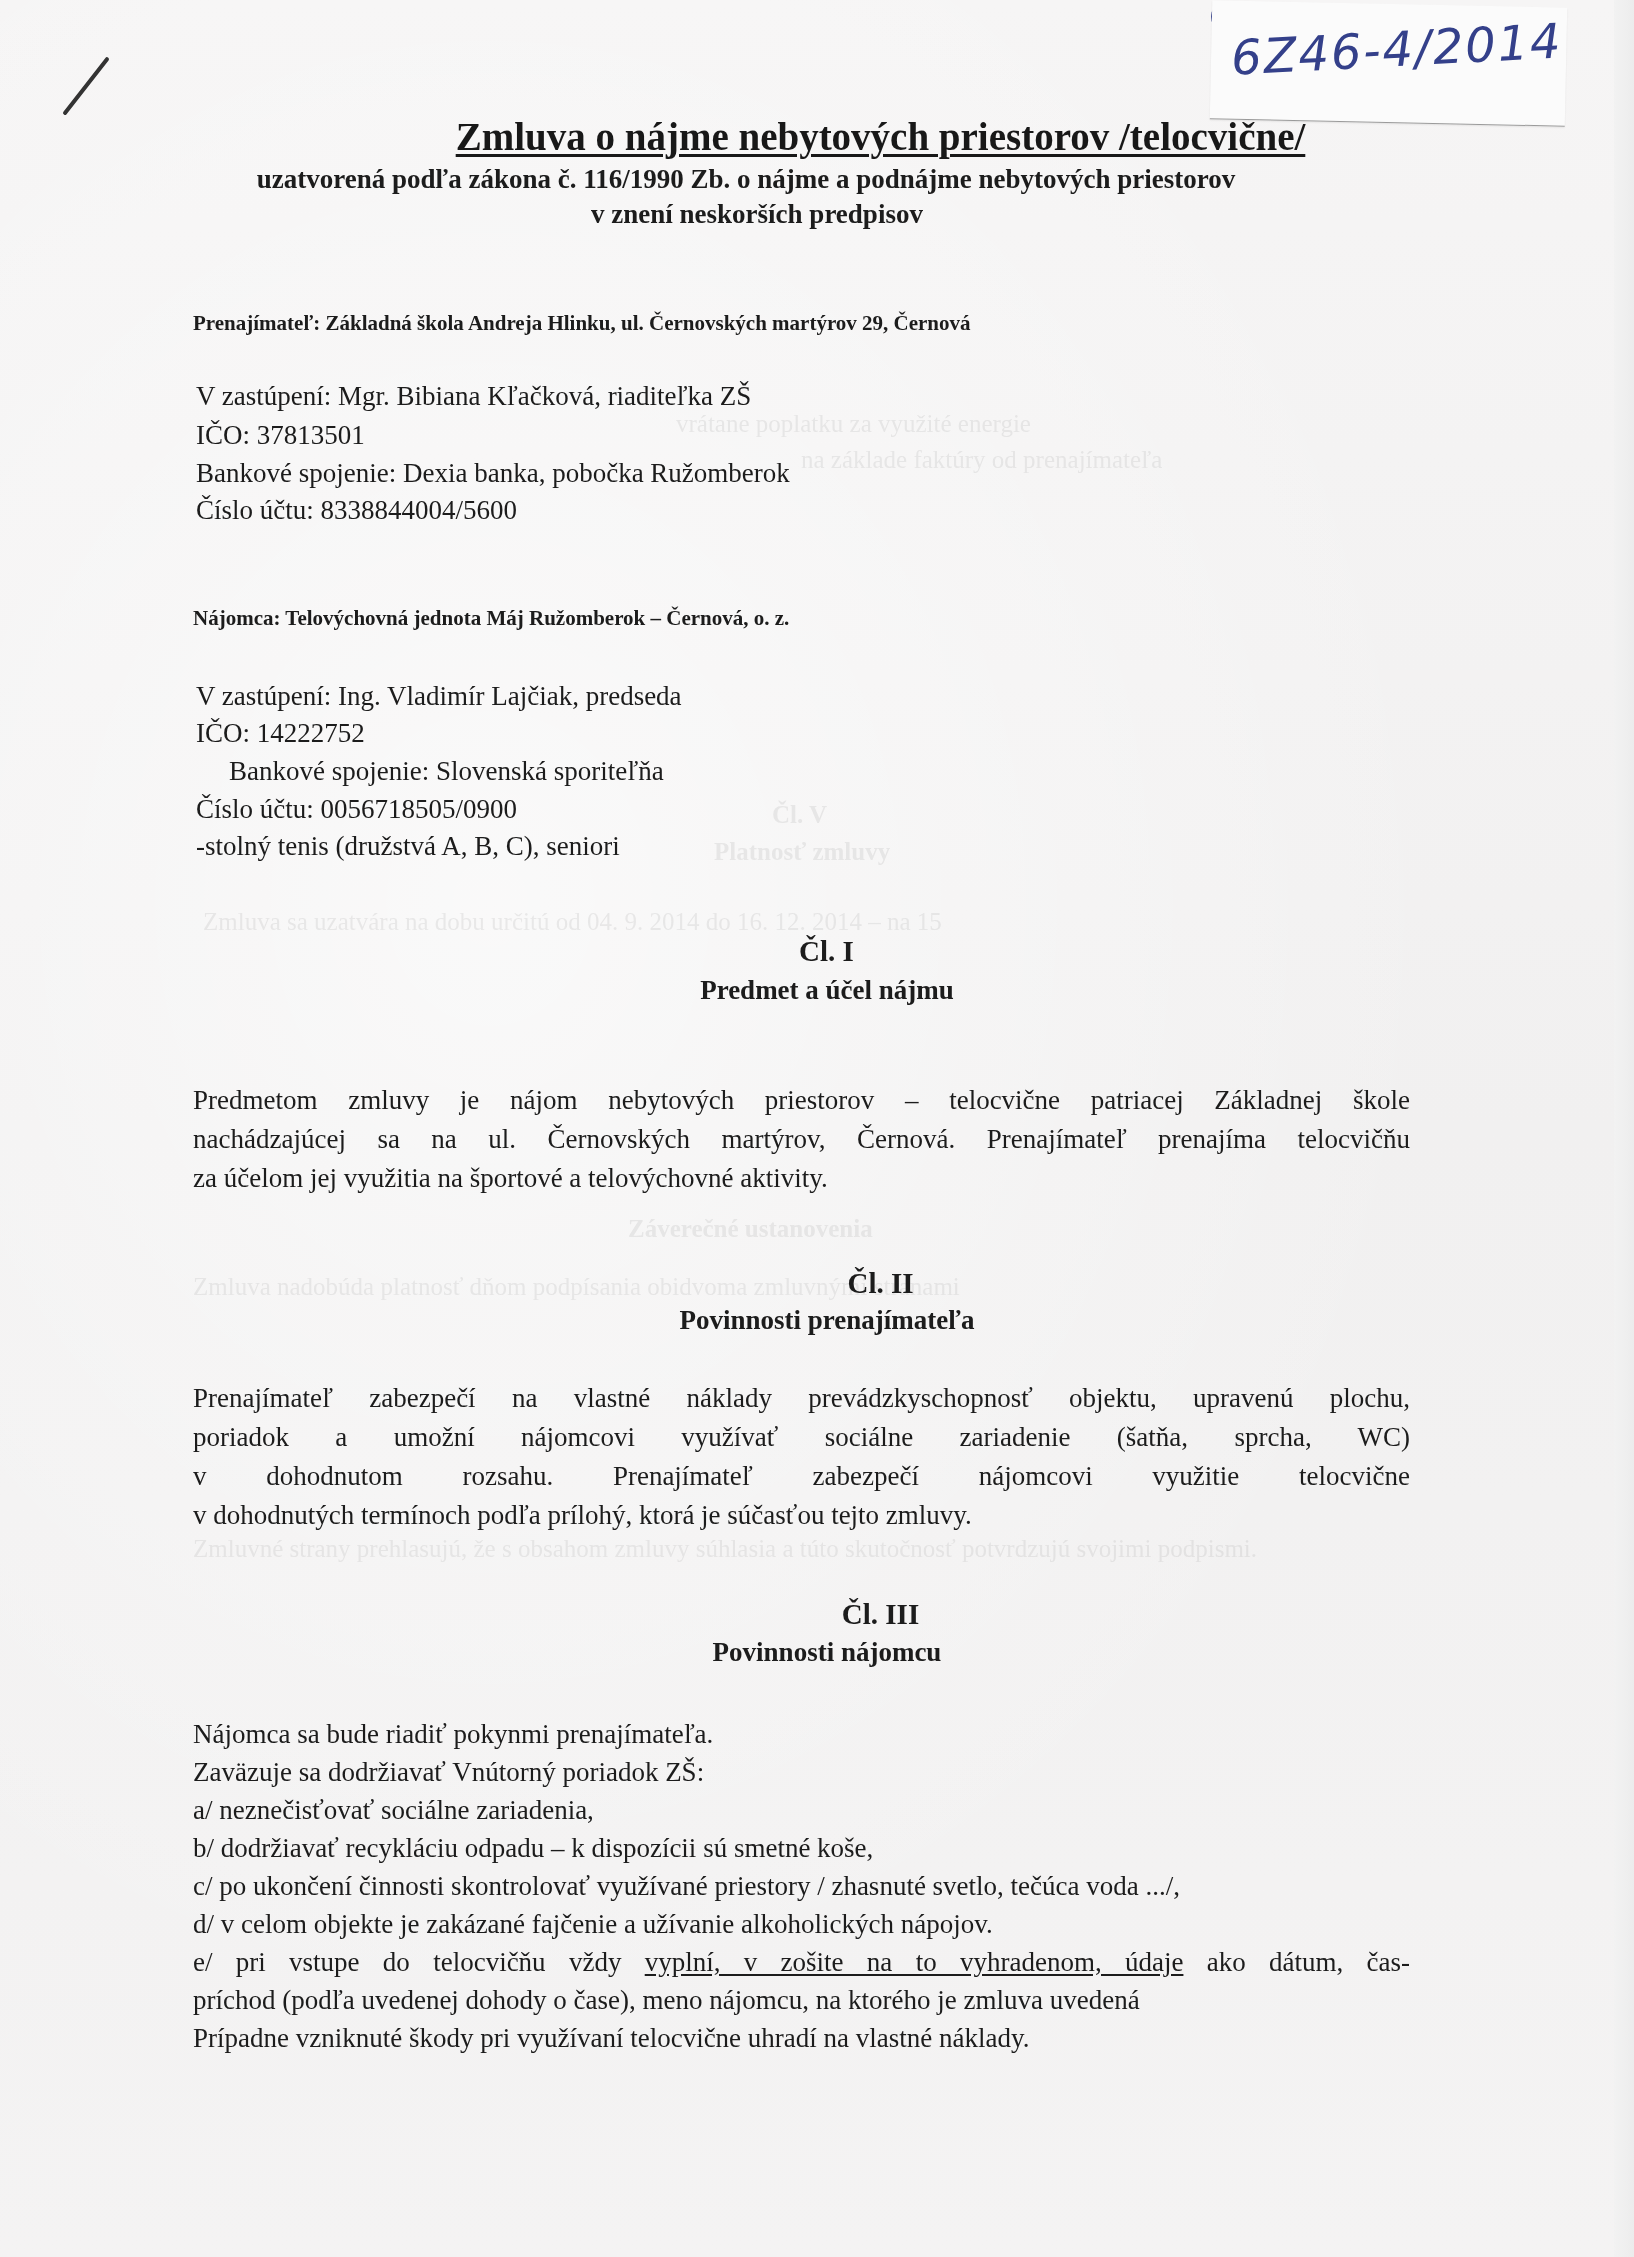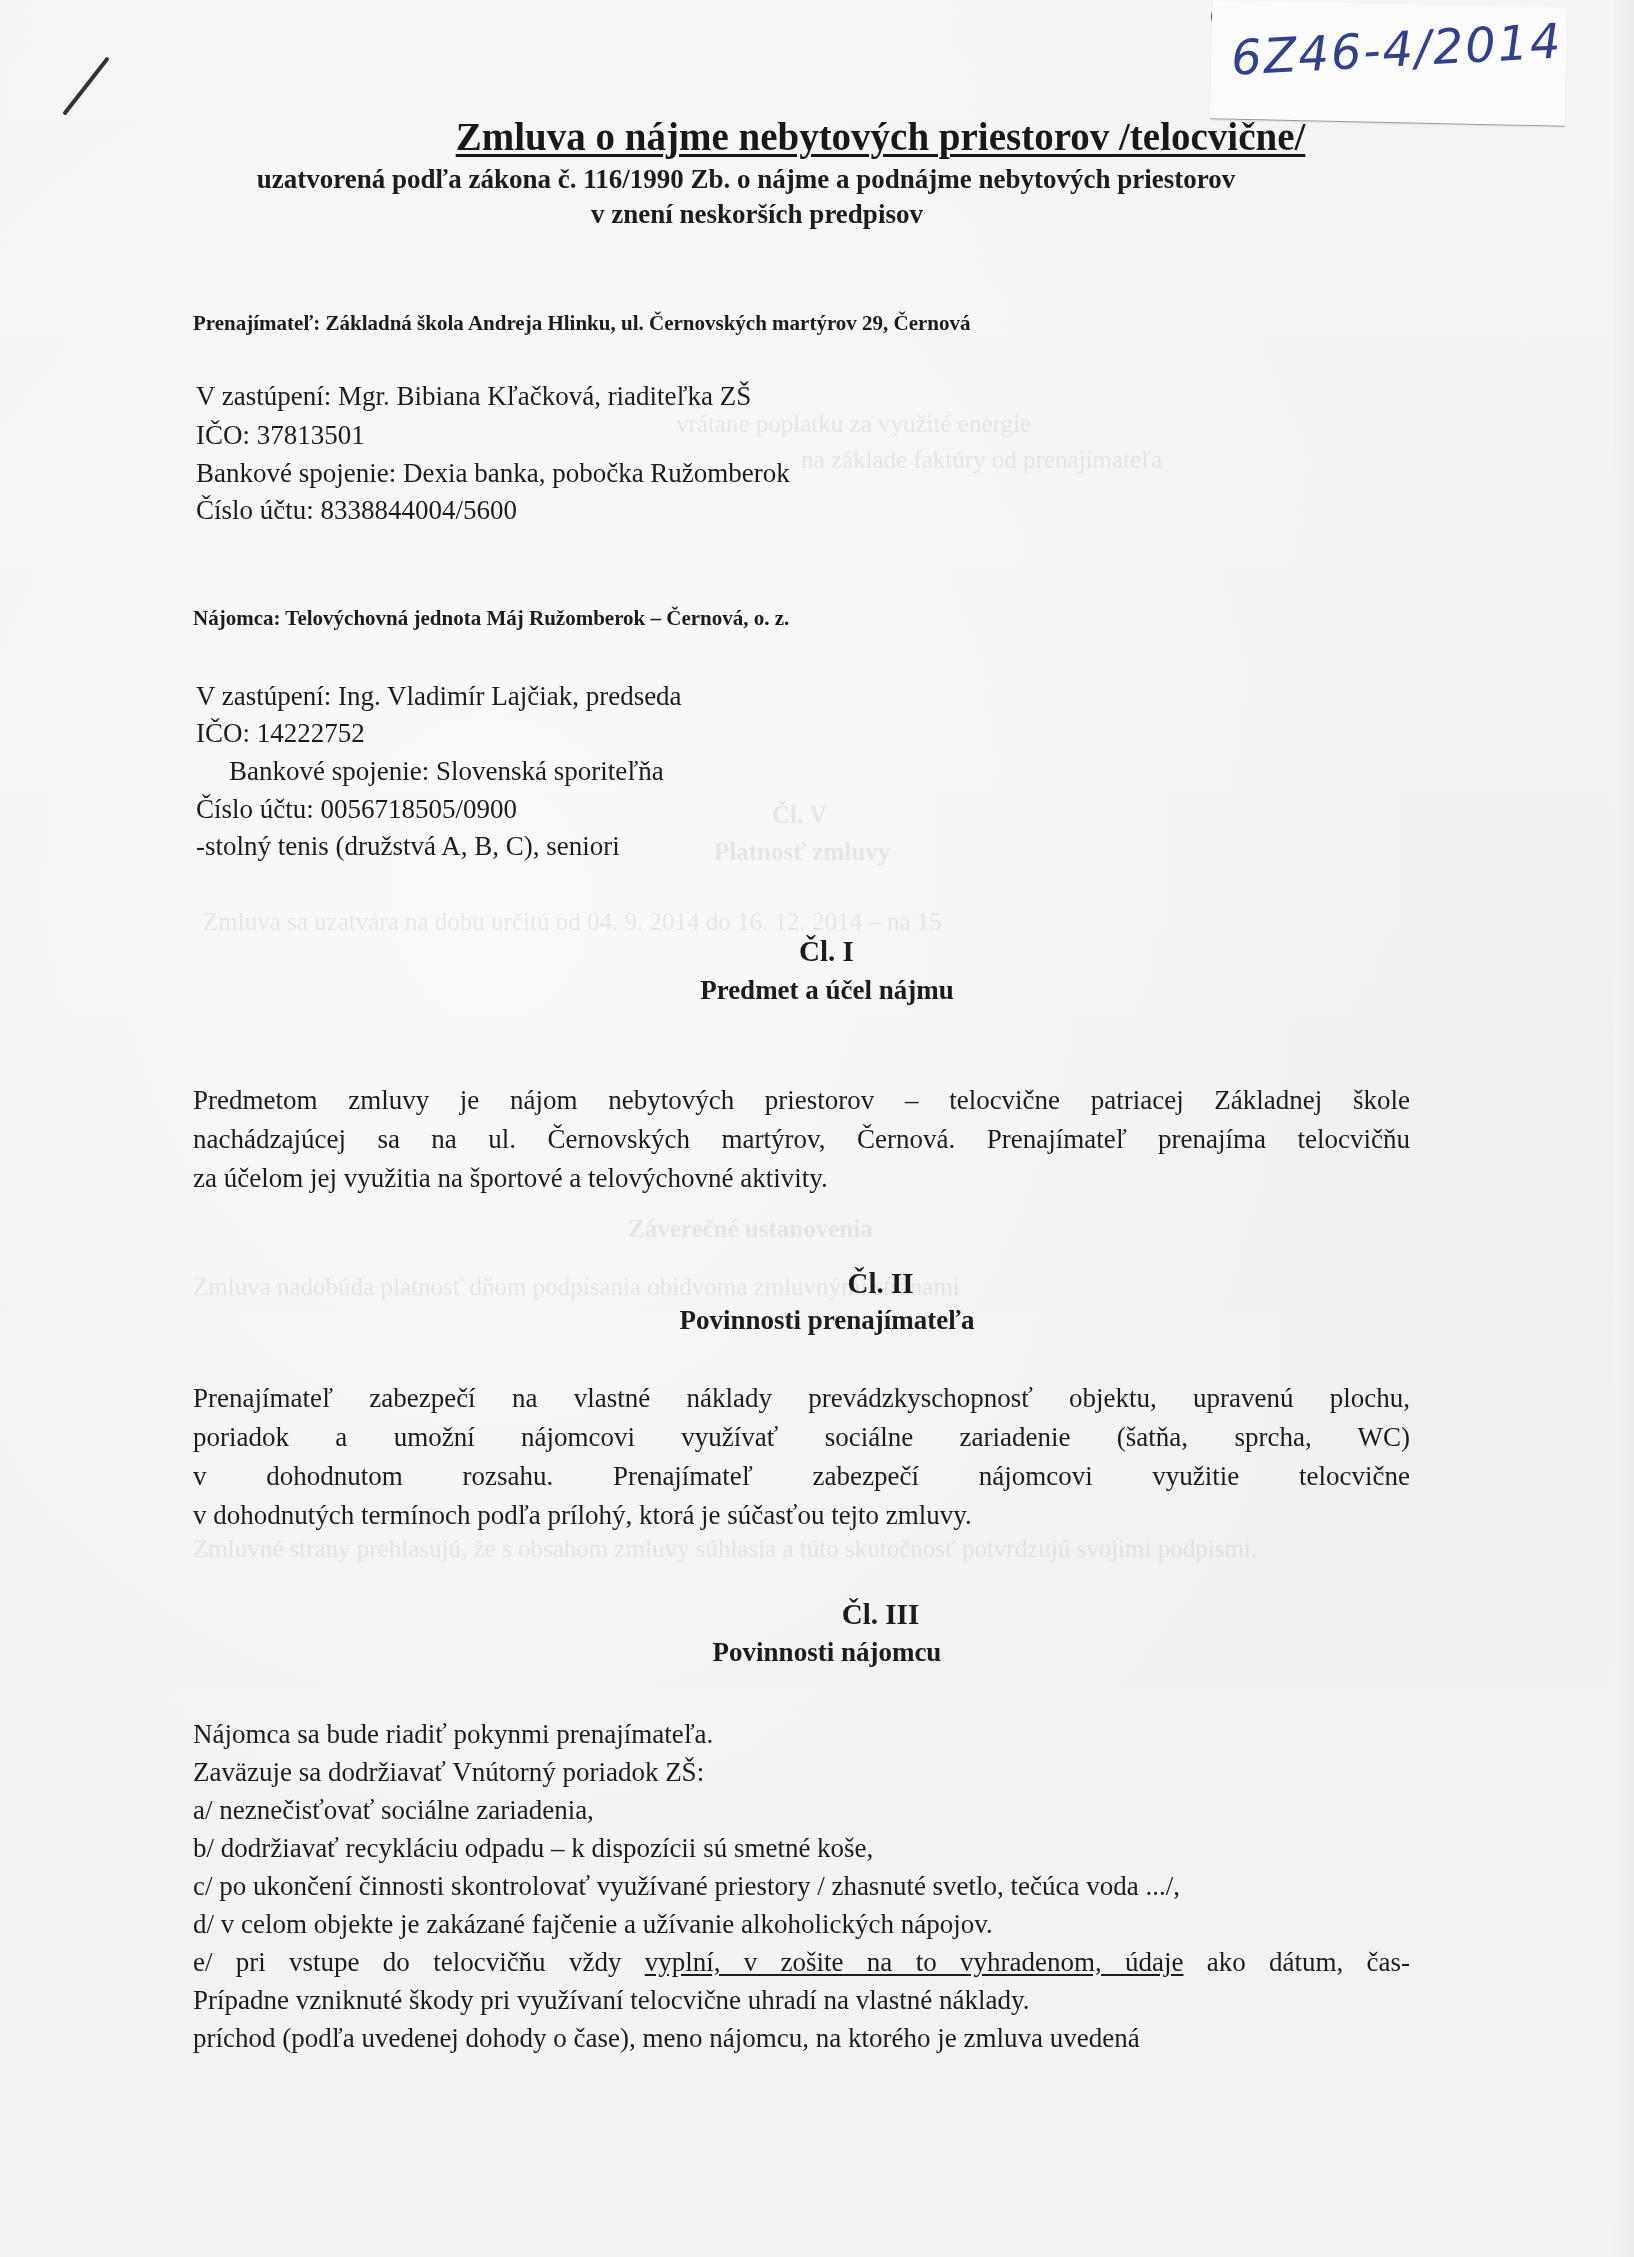--- a/index.html
+++ b/index.html
@@ -129,16 +129,16 @@
 <div class="text article-num" style="top:1598px;">Čl. III</div>
 <div class="text article-title" style="top:1637px;">Povinnosti nájomcu</div>
 <div class="para" style="top:1715px; line-height:38px;">
   <span class="ll">Nájomca sa bude riadiť pokynmi prenajímateľa.</span>
   <span class="ll">Zaväzuje sa dodržiavať Vnútorný poriadok ZŠ:</span>
   <span class="ll">a/ neznečisťovať sociálne zariadenia,</span>
   <span class="ll">b/ dodržiavať recykláciu odpadu – k dispozícii sú smetné koše,</span>
   <span class="ll">c/ po ukončení činnosti skontrolovať využívané priestory / zhasnuté svetlo, tečúca voda .../,</span>
   <span class="ll">d/ v celom objekte je zakázané fajčenie a užívanie alkoholických nápojov.</span>
   <span class="jl"><span>e/ pri vstupe do telocvičňu vždy </span><span class="u">vyplní, v zošite na to vyhradenom, údaje</span><span> ako dátum, čas-</span></span>
+  <span class="ll">príchod (podľa uvedenej dohody o čase), meno nájomcu, na ktorého je zmluva uvedená</span>
   <span class="ll">Prípadne vzniknuté škody pri využívaní telocvične uhradí na vlastné náklady.</span>
-  <span class="ll">príchod (podľa uvedenej dohody o čase), meno nájomcu, na ktorého je zmluva uvedená</span>
 </div>
 
 
 </body></html>

